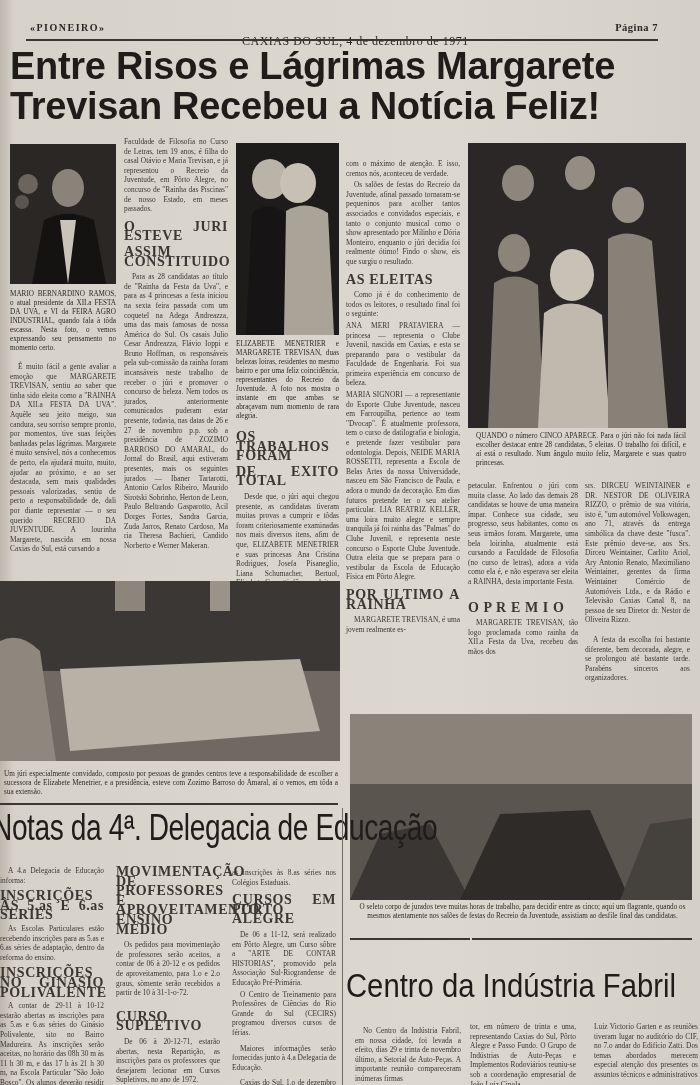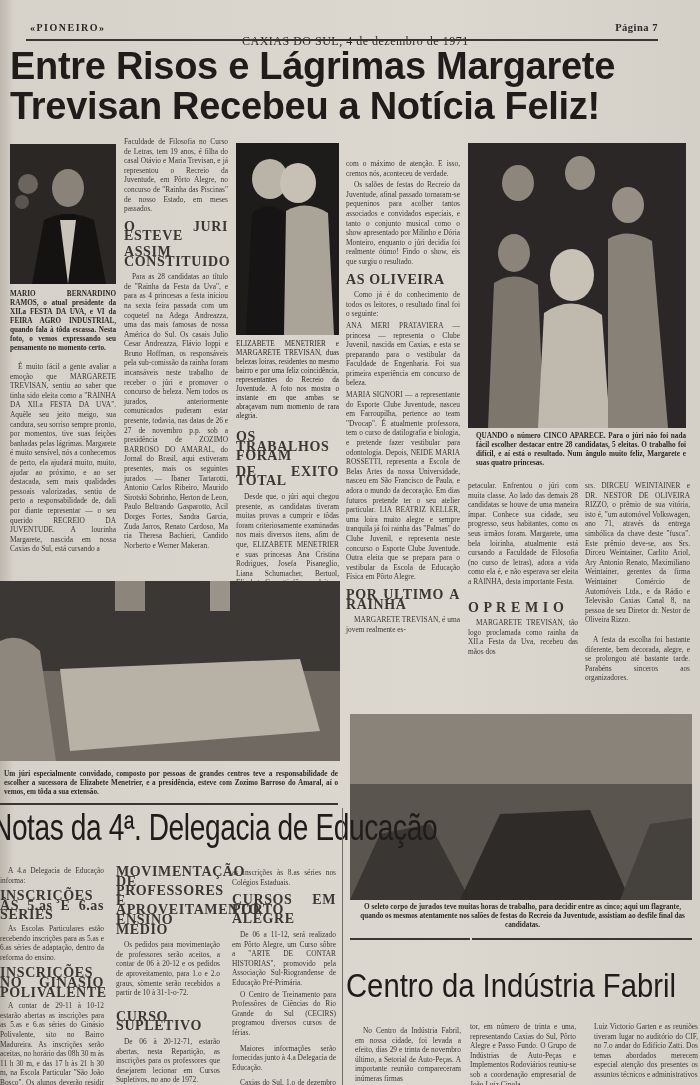--- a/index.html
+++ b/index.html
@@ -10,21 +10,21 @@
   .masthead .l{position:absolute;left:0;top:0;font-weight:bold;letter-spacing:1.5px;font-size:10px;}
   .masthead .c{position:absolute;left:212px;top:12px;font-size:12px;}
   .masthead .r{position:absolute;right:0;top:0;font-weight:bold;font-size:10.5px;}
   .rule{background:#3a3632;height:2px;}
   .headline{left:10px;width:685px;font-family:"Liberation Sans",sans-serif;font-weight:bold;color:#1f1c1a;font-size:38px;line-height:40px;white-space:nowrap;letter-spacing:-0.3px;}
   .photo{background:#2b2826;overflow:hidden;}
   .photo.light{background:#7a746c;}
   .col{font-size:7.4px;line-height:9.6px;text-align:justify;color:#3b3733;}
   .col p{margin:0 0 2px 0;text-indent:8px;}
   .col .sub{font-weight:bold;letter-spacing:0.6px;margin:8px 0 6px 0;text-indent:0;font-size:14px;}
-  .caption{font-size:7.2px;line-height:9px;font-weight:bold;text-align:justify;color:#2d2a27;}
+  .caption{font-size:7.2px;line-height:9px;font-weight:normal;text-align:justify;color:#2d2a27;}
   .head2{font-family:"Liberation Sans",sans-serif;color:#1f1c1a;white-space:nowrap;}
 </style>
 </head>
 <body>
 
 <div class="page">
 
   <div class="abs masthead">
     <span class="l">«PIONEIRO»</span>
     <span class="c">CAXIAS DO SUL, 4 de dezembro de 1971</span>
@@ -72,21 +72,21 @@
     <div class="sub">OS TRABALHOS FORAM</div>
     <div class="sub" style="margin-top:2px">DE EXITO TOTAL</div>
     <p>Desde que, o júri aqui chegou presente, as candidatas tiveram muitas provas a cumprir e tôdas foram criteriosamente examinadas nos mais diversos itens, afim de que, ELIZABETE MENETRIER e suas princesas Ana Cristina Rodrigues, Josefa Pisaneglio, Liana Schumacher, Bertuol, Elisabete Cornetti, fôssem eleitas</p>
   </div>
 
   <div class="abs caption" style="left:236px;top:340px;width:103px;font-weight:normal;">ELIZABETE MENETRIER e MARGARETE TREVISAN, duas belezas loiras, residentes no mesmo bairro e por uma feliz coincidência, representantes do Recreio da Juventude. A foto nos mostra o instante em que ambas se abraçavam num momento de rara alegria.</div>
 
   <div class="abs col" style="left:346px;top:137px;width:114px;margin-top:22px;">
     <p style="text-indent:0">com o máximo de atenção. E isso, cremos nós, aconteceu de verdade.</p>
     <p>Os salões de festas do Recreio da Juventude, afinal passado tornaram-se pequeninos para acolher tantos associados e convidados especiais, e tanto o conjunto musical como o show apresentado por Milinho e Dória Monteiro, enquanto o júri decidia foi realmente ótimo! Findo o show, eis que surgiu o resultado.</p>
-    <div class="sub">AS OLIVEIRA</div>
+    <div class="sub">AS ELEITAS</div>
     <p>Como já é do conhecimento de todos os leitores, o resultado final foi o seguinte:</p>
     <p style="text-indent:0">ANA MERI PRATAVIERA — princesa — representa o Clube Juvenil, nascida em Caxias, e esta se preparando para o vestibular da Faculdade de Engenharia. Foi sua primeira experiência em concurso de beleza.</p>
     <p style="text-indent:0">MARIA SIGNORI — a representante do Esporte Clube Juventude, nasceu em Farroupilha, pertence ao team "Dvocap". É atualmente professora, tem o curso de datilografia e biologia, e pretende fazer vestibular para odontologia. Depois, NEIDE MARIA ROSSETTI, representa a Escola de Belas Artes da nossa Universidade, nasceu em São Francisco de Paula, e adora o mundo da decoração. Em dias futuros pretende ter o seu atelier particular. LIA BEATRIZ KELLER, uma loira muito alegre e sempre tranquila já foi rainha das "Palmas" do Clube Juvenil, e representa neste concurso o Esporte Clube Juventude. Outra eleita que se prepara para o vestibular da Escola de Educação Física em Pôrto Alegre.</p>
     <div class="sub">POR ULTIMO A RAINHA</div>
     <p>MARGARETE TREVISAN, é uma jovem realmente es-</p>
   </div>
 
   <div class="abs photo" style="left:468px;top:143px;width:218px;height:285px;">
     <svg width="218" height="285" viewBox="0 0 218 285">
       <rect width="218" height="285" fill="#2a2726"></rect>

